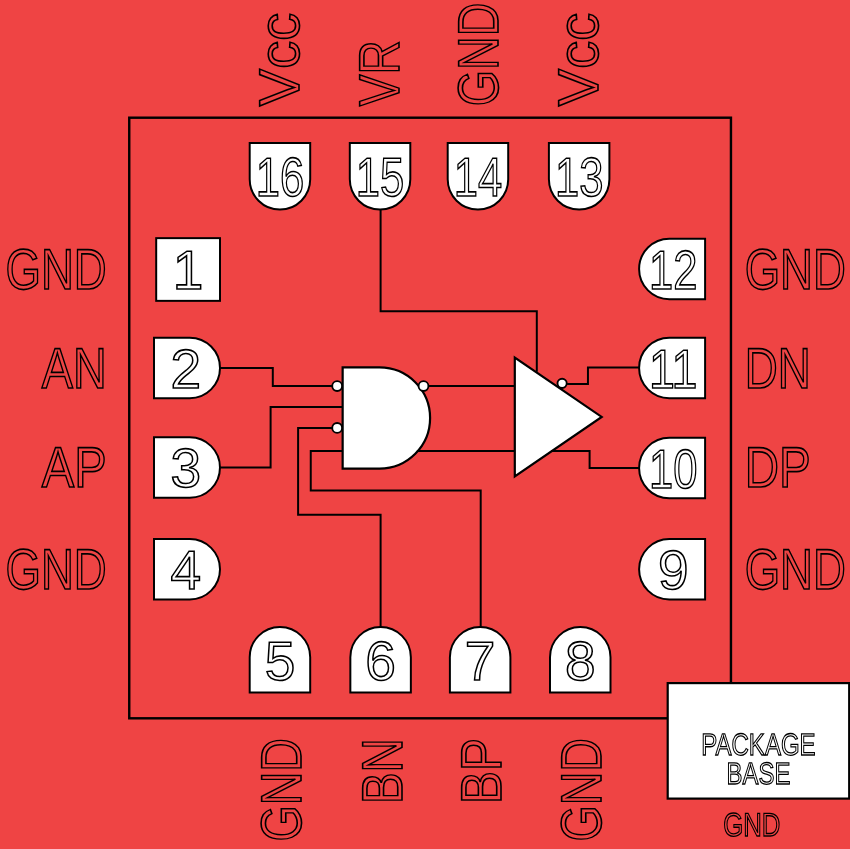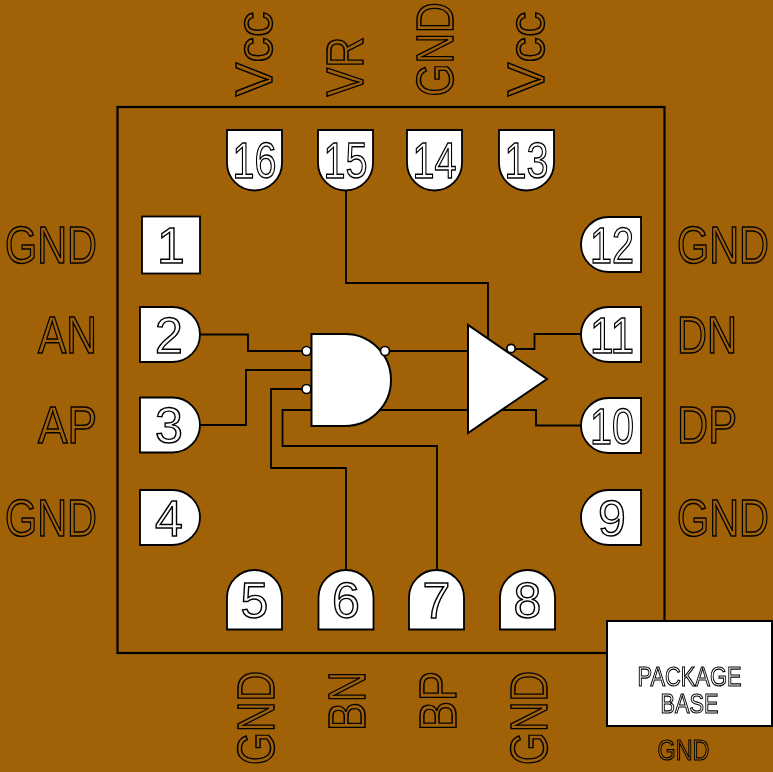--- a/index.html
+++ b/index.html
@@ -4,21 +4,21 @@
 <style>
   html, body {
     margin: 0;
     padding: 0;
     background: #ffffff;
   }
   .stage {
     position: relative;
     width: 773px;
     height: 772px;
-    background: #a16207;
+    background: #ef4444;
     overflow: hidden;
   }
   svg { display: block; }
   .shape {
     fill: #ffffff;
     stroke: #000000;
     stroke-width: 1.8;
   }
   .outline {
     fill: none;

